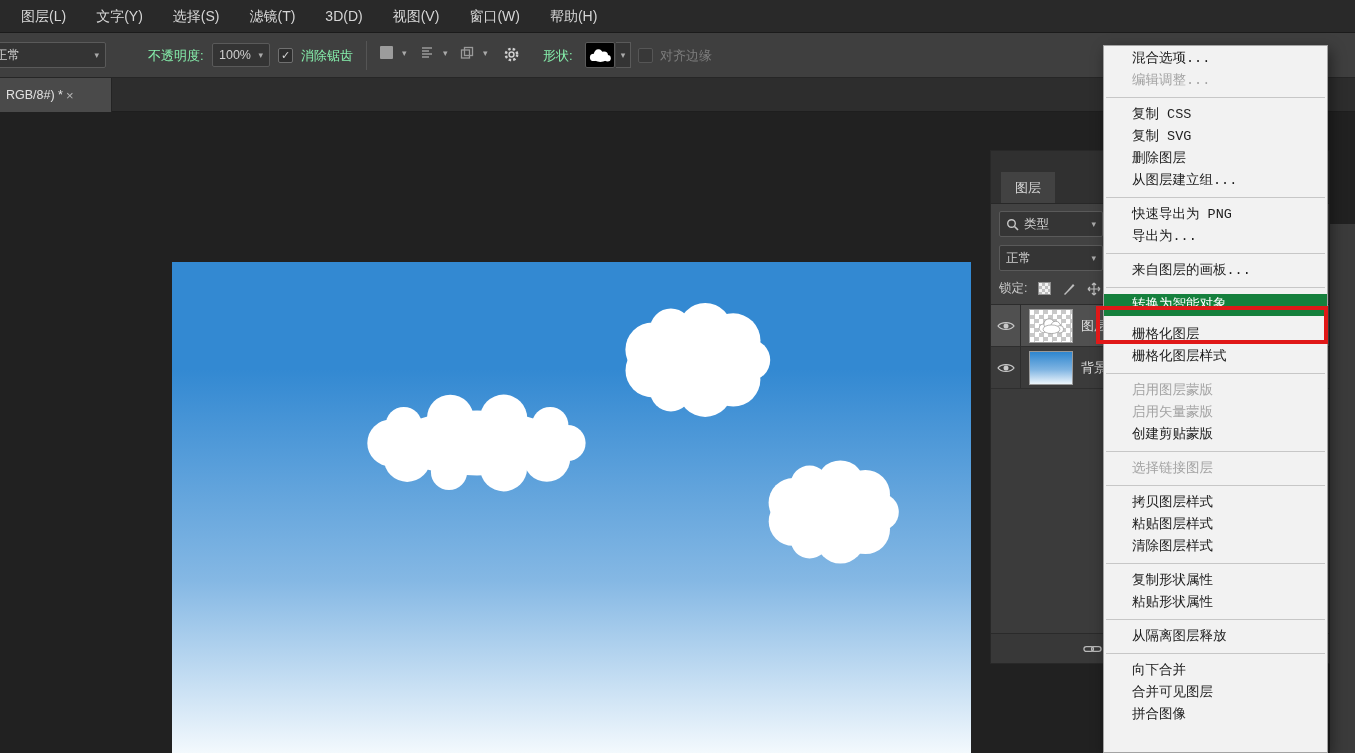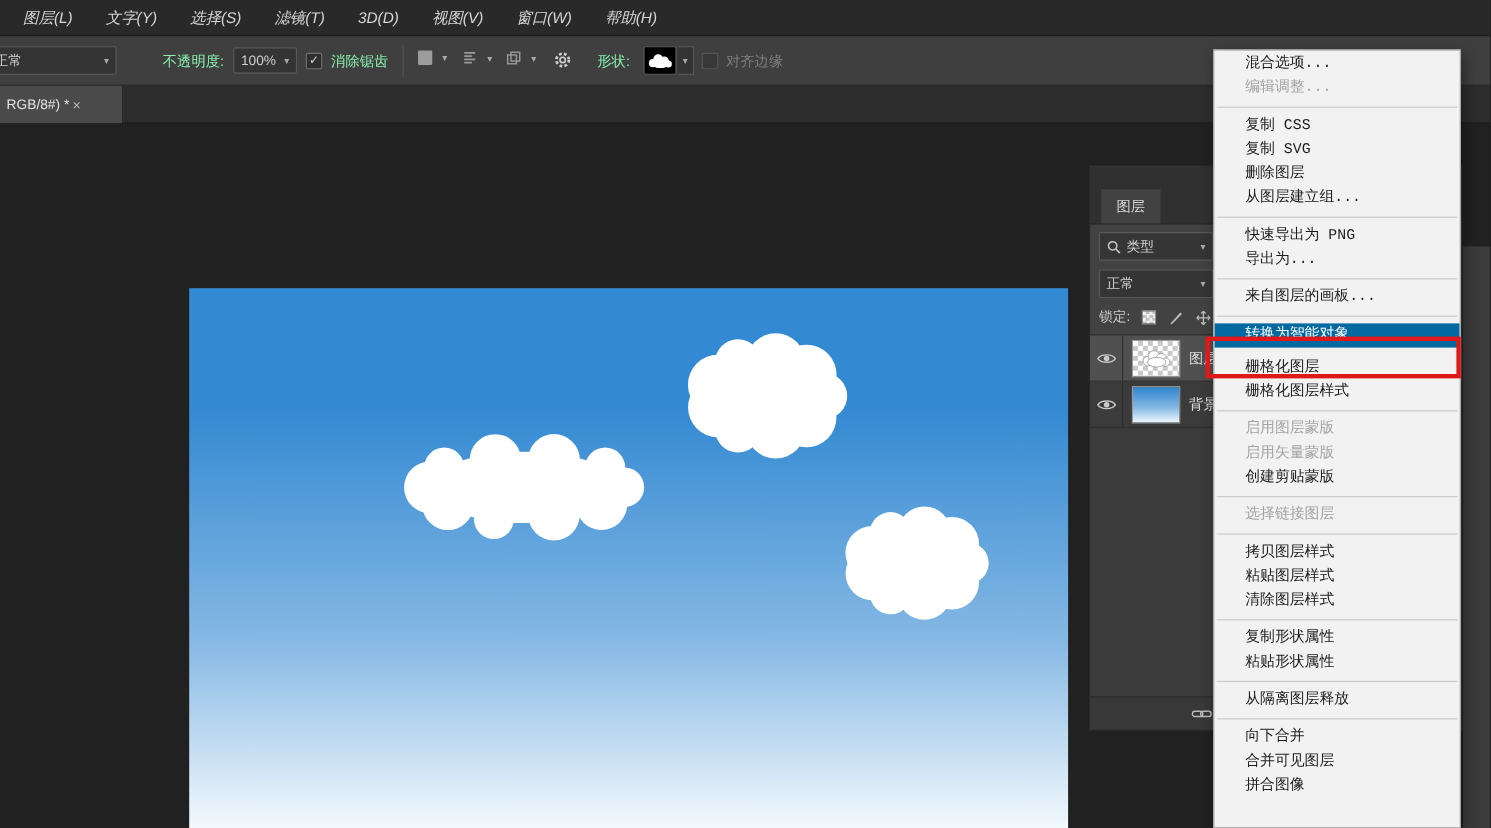--- a/index.html
+++ b/index.html
@@ -2,21 +2,21 @@
 <html><head>
 <meta charset="utf-8">
 <style>
   * { margin:0; padding:0; box-sizing:border-box; }
   html,body { width:1355px; height:753px; overflow:hidden; background:#212121;
     font-family:"Liberation Sans","DejaVu Sans",sans-serif; }
   .app { position:relative; width:1355px; height:753px; overflow:hidden; background:#212121; }
 
   
   .menubar { position:absolute; top:0; left:0; right:0; height:33px; background:#292929;
-    border-bottom:1px solid #1b1b1b; display:flex; align-items:center; padding-left:6px;font-style:italic; }
+    border-bottom:1px solid #1b1b1b; display:flex; align-items:center; padding-left:6px; }
   .mb-item { color:#d6d6d6; font-size:14px; line-height:33px; padding:0 15px; white-space:nowrap; }
 
   
   .optionsbar { position:absolute; top:33px; left:0; right:0; height:45px; background:#3f3f3f;
     border-bottom:1px solid #262626; }
   .optionsbar > * { position:absolute; }
   .combo { height:26px; background:#343434; border:1px solid #5a5a5a; border-radius:2px;
     color:#cfcfcf; font-size:12.5px; display:flex; align-items:center; padding:0 6px; }
   .arrow { color:#aaaaaa; font-size:9px; margin-left:auto; padding-left:6px; }
   .blend-combo { left:-34px; top:9px; width:140px; padding-left:28px; }
@@ -303,21 +303,21 @@
       <div class="cm-item">复制 CSS</div>
       <div class="cm-item">复制 SVG</div>
       <div class="cm-item">删除图层</div>
       <div class="cm-item">从图层建立组...</div>
       <div class="cm-sep"></div>
       <div class="cm-item">快速导出为 PNG</div>
       <div class="cm-item">导出为...</div>
       <div class="cm-sep"></div>
       <div class="cm-item">来自图层的画板...</div>
       <div class="cm-sep"></div>
-      <div class="cm-item highlighted" style="background: #0369a1;">转换为智能对象</div>
+      <div class="cm-item highlighted" style="background: #15803d;">转换为智能对象</div>
       <div class="cm-spacer"></div>
       <div class="cm-item">栅格化图层</div>
       <div class="cm-item">栅格化图层样式</div>
       <div class="cm-sep"></div>
       <div class="cm-item disabled">启用图层蒙版</div>
       <div class="cm-item disabled">启用矢量蒙版</div>
       <div class="cm-item">创建剪贴蒙版</div>
       <div class="cm-sep"></div>
       <div class="cm-item disabled">选择链接图层</div>
       <div class="cm-sep"></div>

